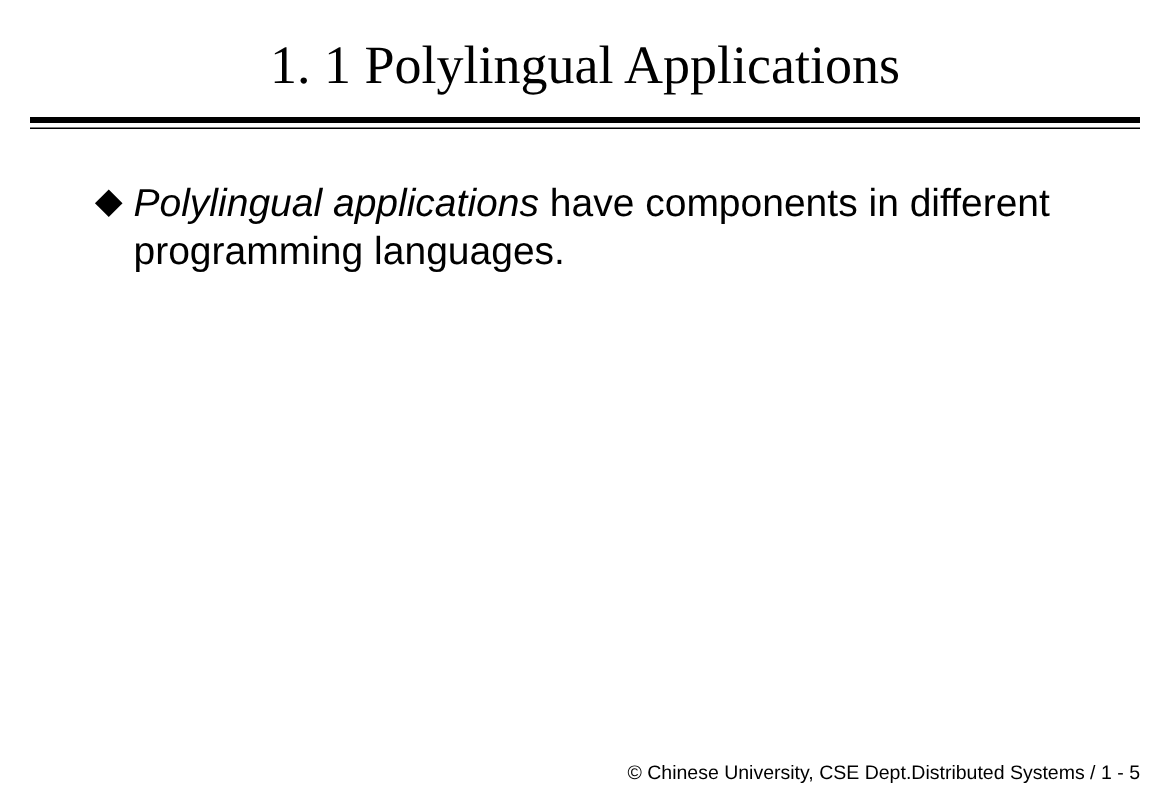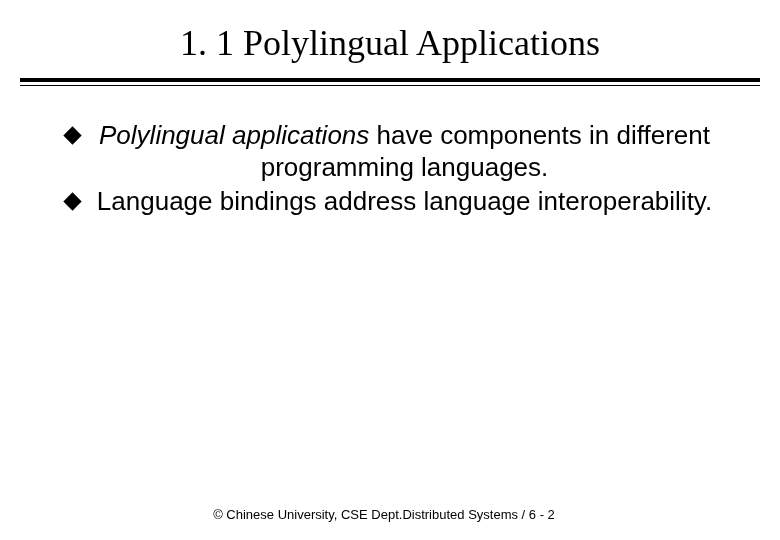--- a/index.html
+++ b/index.html
@@ -53,32 +53,31 @@
     width: 13px;
     height: 13px;
     background: #000;
     transform: rotate(45deg);
     margin-top: 9px;
     margin-right: 10px;
     margin-left: 2px;
   }
   .bullet-text {
     flex: 1 1 auto;
-    text-align: center;
   }
   .italic {
     font-style: italic;
   }
   .footer {
     position: absolute;
     bottom: 18px;
     left: 20px;
-    right: 32px;
+    right: 20px;
     display: flex;
-    justify-content: center;
+    justify-content: flex-end;
     font-size: 13px;
   }
 </style>
 </head>
 <body>
 
 <div class="slide">
 
   <div class="title">1. 1 Polylingual Applications</div>
 
@@ -89,29 +88,23 @@
 
   <div class="body">
 
     <div class="bullet-row">
       <div class="diamond"></div>
       <div class="bullet-text">
         <span class="italic">Polylingual applications</span><span> have components in different programming languages.</span>
       </div>
     </div>
 
-    <div class="bullet-row">
-      <div class="diamond"></div>
-      <div class="bullet-text">
-        <span class="italic"></span><span>Language bindings address language interoperability.</span>
-      </div>
-    </div>
 
 
 
   </div>
 
   <div class="footer">
     <div>© Chinese University, CSE Dept.</div>
-    <div>Distributed Systems / 6 - 2</div>
+    <div>Distributed Systems / 1 - 5</div>
   </div>
 
 </div>
 
 </body></html>

